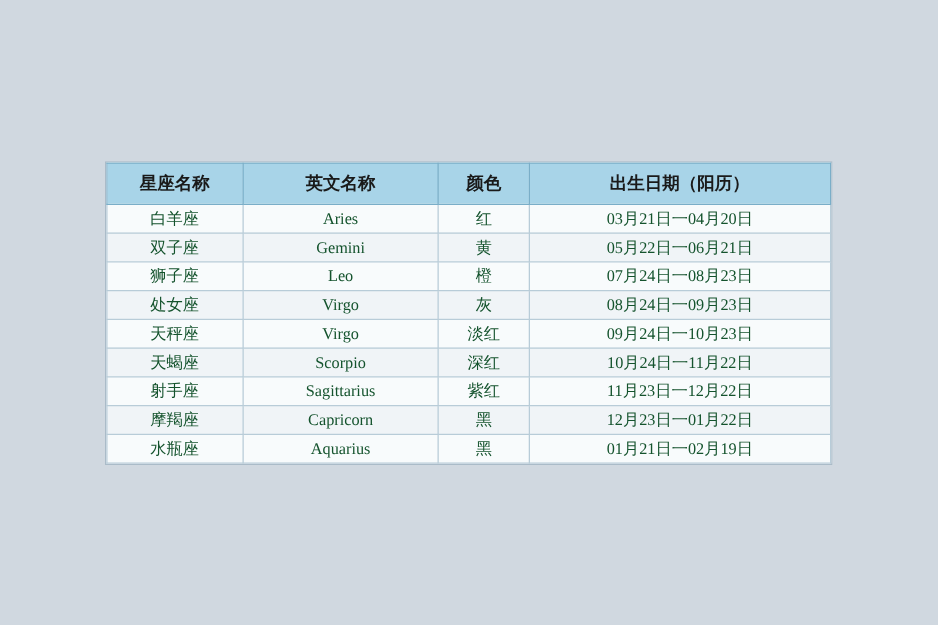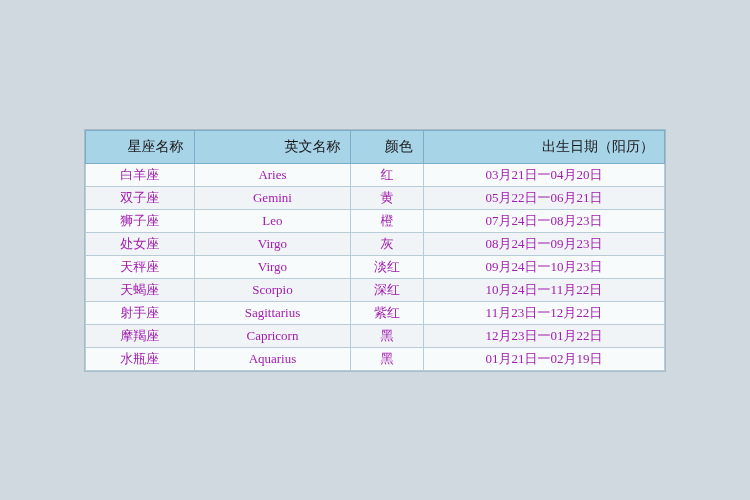--- a/index.html
+++ b/index.html
@@ -23,31 +23,31 @@
 
     table {
       border-collapse: collapse;
       width: 580px;
     }
 
     thead tr th {
       background-color: #a8d4e8;
       border: 1px solid #7aaec8;
       padding: 7px 10px;
-      text-align: right;
-      font-weight: normal;
+      text-align: center;
+      font-weight: bold;
       color: #1a1a1a;
       font-size: 14px;
     }
 
     tbody tr td {
       border: 1px solid #b8ccd8;
       padding: 2px 10px;
       text-align: center;
-      color: #a21caf;
+      color: #14532d;
       font-size: 13px;
       background-color: #f8fbfc;
     }
 
     tbody tr:nth-child(even) td {
       background-color: #f0f4f7;
     }
 
     .col-zh { width: 90px; }
     .col-en { width: 130px; }

